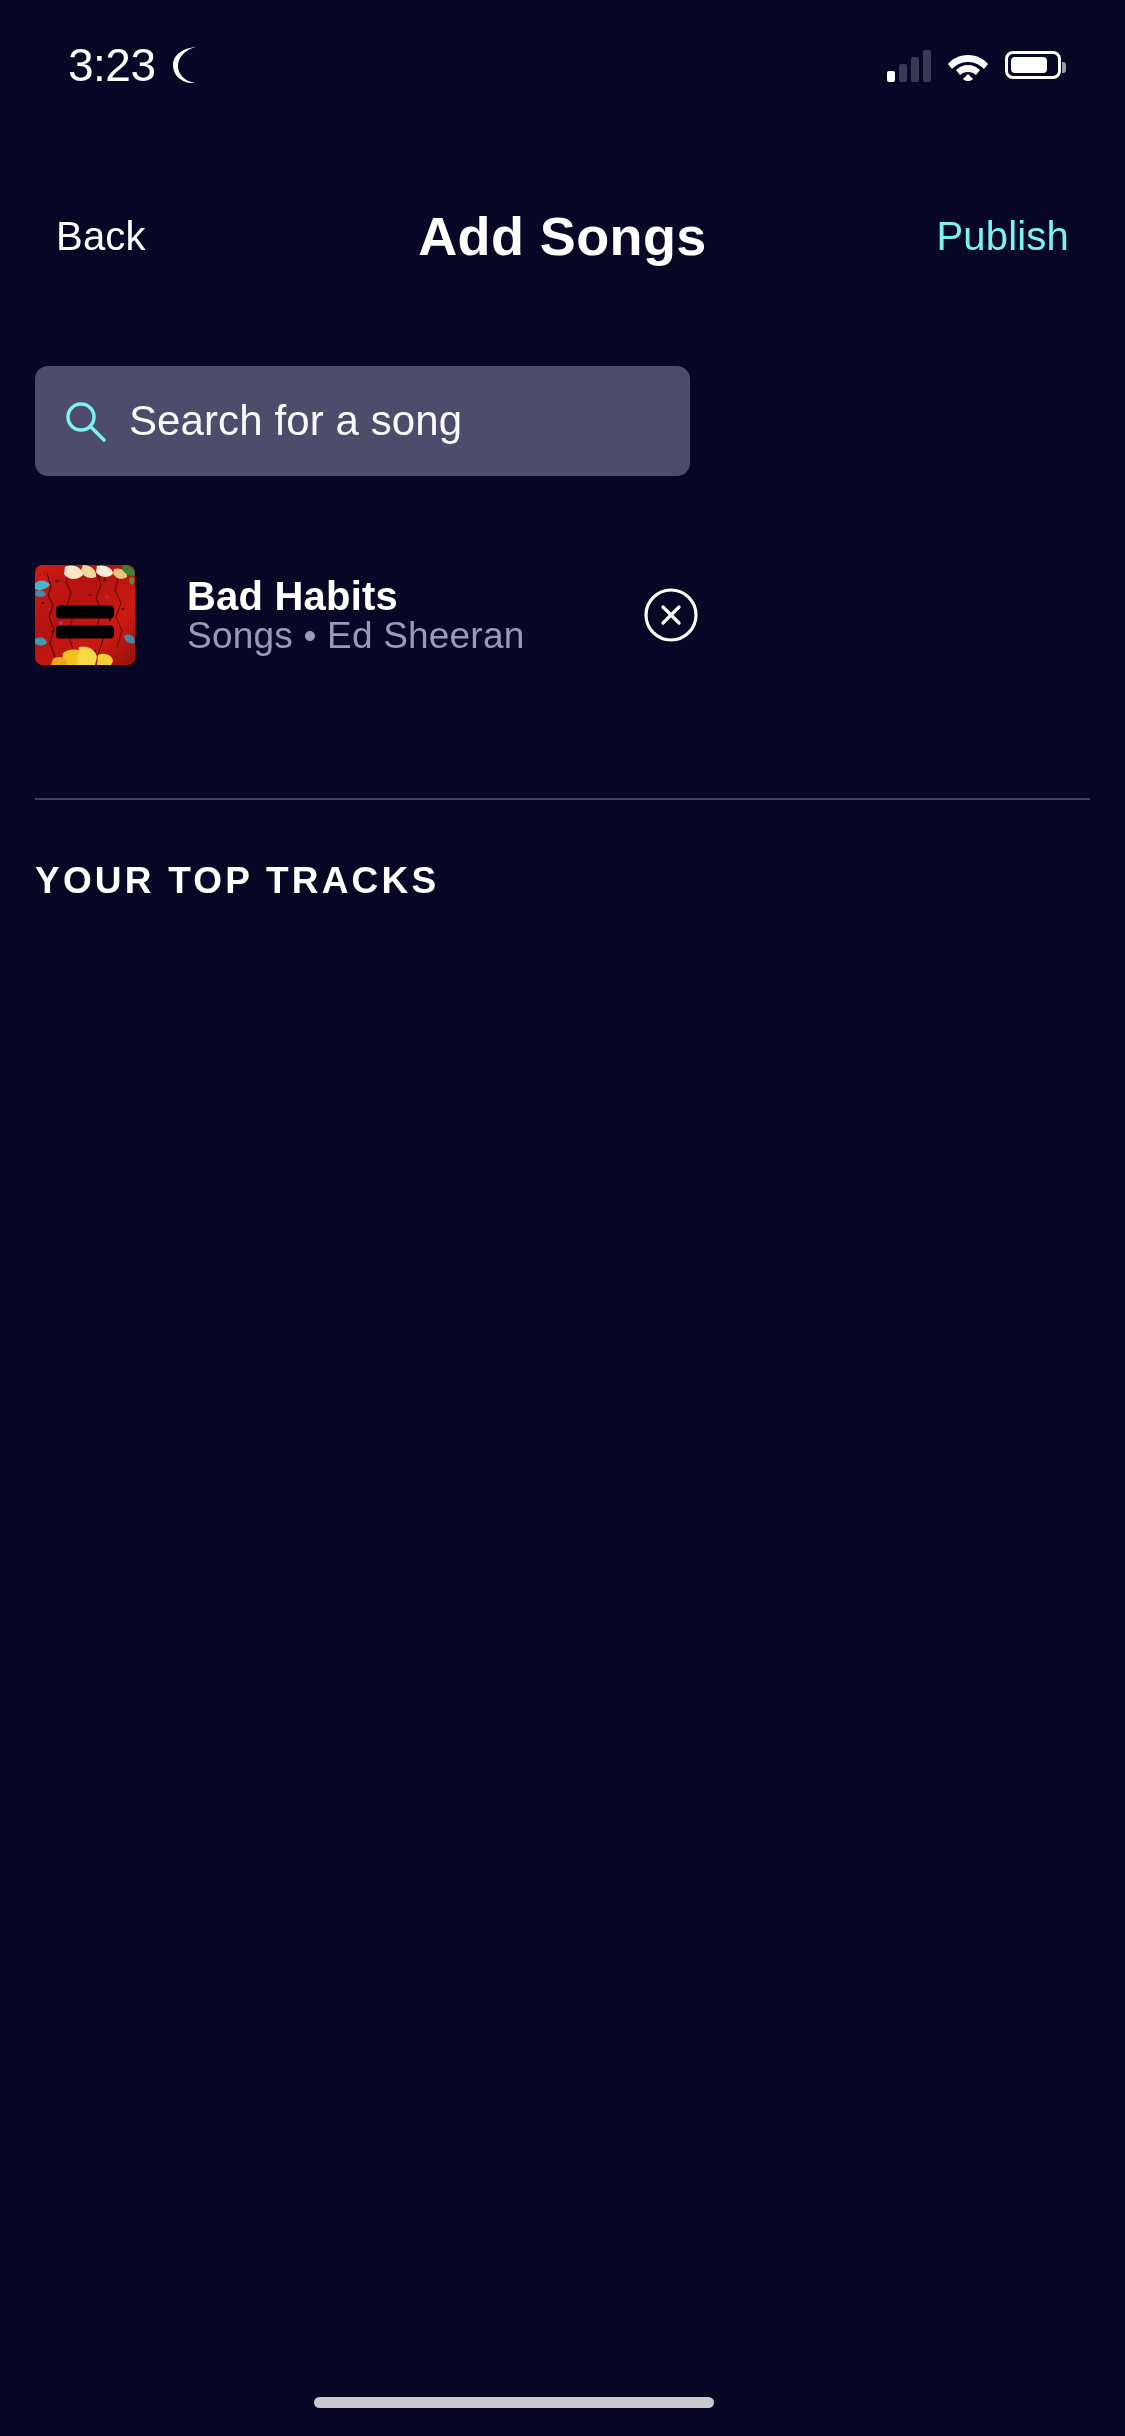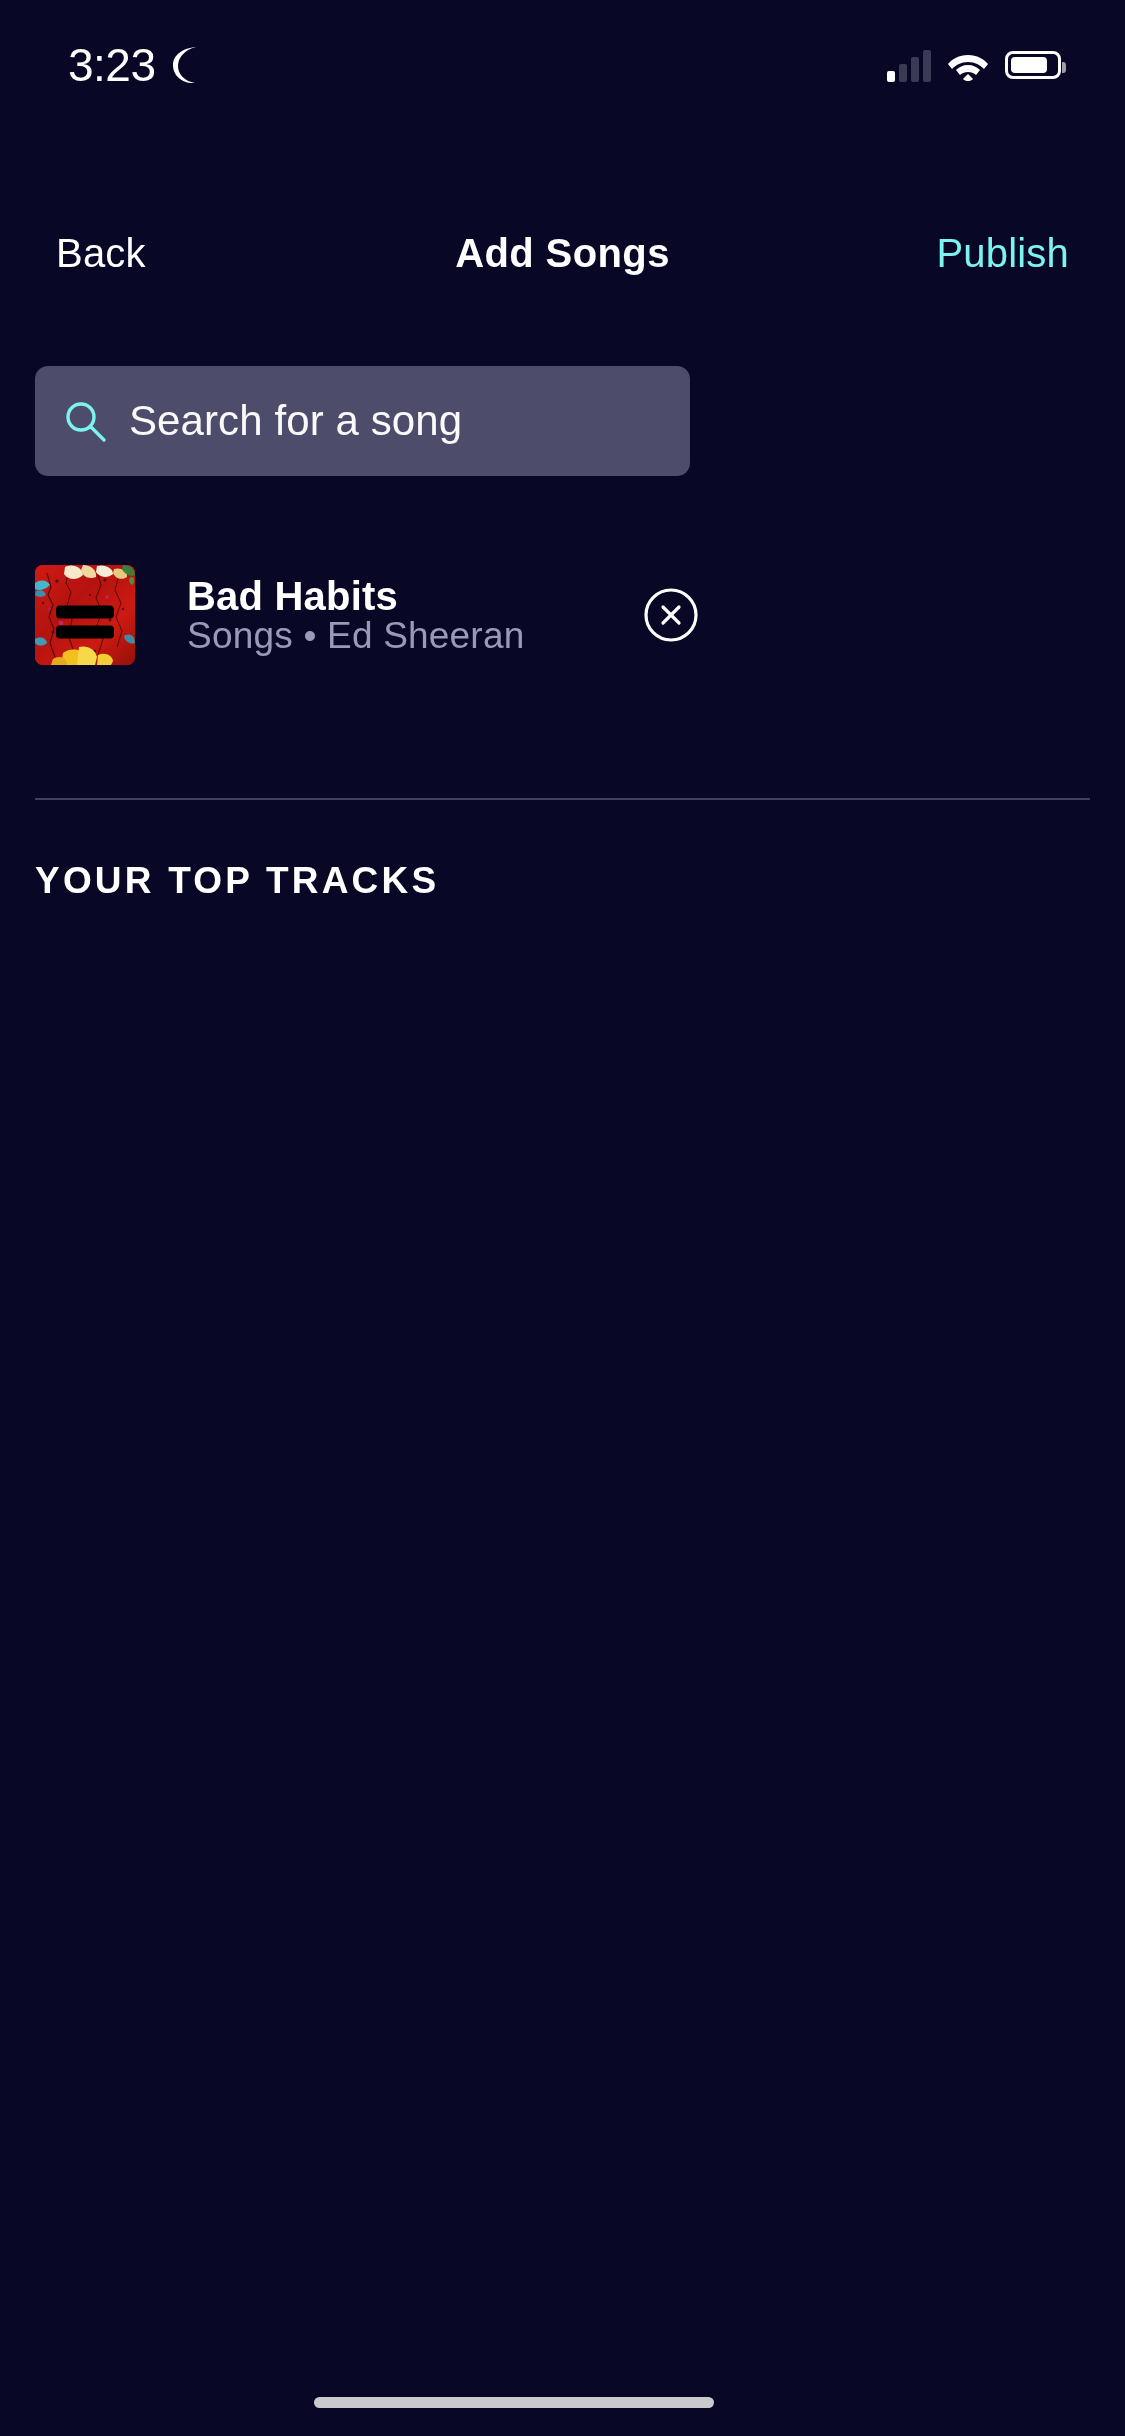--- a/index.html
+++ b/index.html
@@ -65,30 +65,30 @@
   }
   .battery-fill {
     height:100%; width:82%;
     background:#FFFFFF; border-radius:4px;
   }
 
   
   .nav-bar {
     position:absolute; top:196px; left:0;
     width:1125px; height:80px;
-    display:flex; align-items:flex-end;
+    display:flex; align-items:center;
   }
   .nav-back {
     position:absolute; left:56px;
     color:#FFFFFF; font-size:40px; font-weight:400;
     letter-spacing:0.2px; white-space:nowrap;
   }
   .nav-title {
     width:100%; text-align:center;
-    color:#FFFFFF; font-size:40px; font-weight:700;
+    color:#FFFFFF; font-size:54px; font-weight:700;
     letter-spacing:0.4px;
   }
   .nav-publish {
     position:absolute; right:56px;
     color:#7DF3F0; font-size:40px; font-weight:400;
     letter-spacing:0.2px; white-space:nowrap;margin-left:16px;
   }
 
   
   .search-bar {

